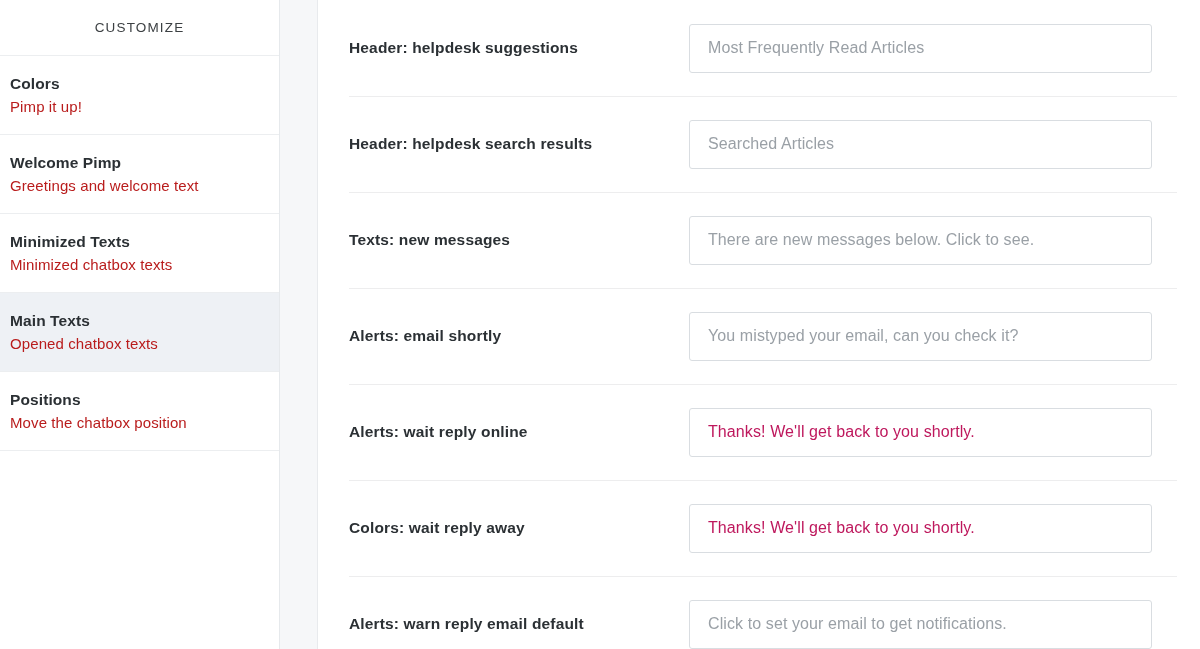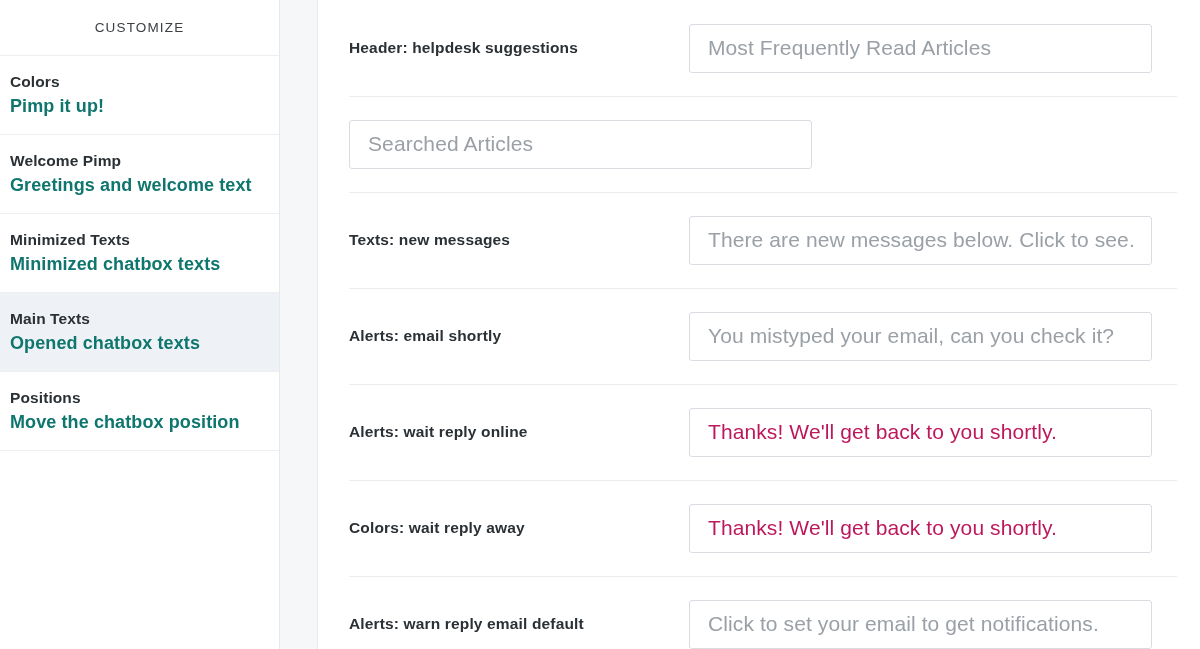--- a/index.html
+++ b/index.html
@@ -69,23 +69,23 @@
 
   .sidebar-item-title {
     font-size: 15.5px;
     font-weight: 700;
     color: #2b3034;
     line-height: 1.15;
     letter-spacing: .1px;
   }
 
   .sidebar-item-sub {
-    font-size: 18px;
-    font-weight: 700;
-    color: #0f766e;
+    font-size: 15px;
+    font-weight: 400;
+    color: #b91c1c;
     line-height: 1.15;
     letter-spacing: .1px;
   }
 
   
   .gutter {
     width: 38px;
     flex: 0 0 38px;
     height: 649px;
     background: #f6f7f9;
@@ -139,21 +139,21 @@
     border: 1px solid #d9dde1;
     border-radius: 3px;
     background: #ffffff;
     display: flex;
     align-items: center;
     padding: 0 0 0 18px;
     cursor: text;
   }
 
   .form-field-text {
-    font-size: 21px;
+    font-size: 16px;
     letter-spacing: .1px;
     color: #9aa0a6;
     white-space: nowrap;
     overflow: hidden;
     text-overflow: ellipsis;
   }
 
   .form-field-text.is-filled {
     color: #be185d;
   }
@@ -205,20 +205,21 @@
     <div class="form-rows">
 
       <div class="form-row">
         <div class="form-label">Header: helpdesk suggestions</div>
         <div class="form-field">
           <span class="form-field-text">Most Frequently Read Articles</span>
         </div>
       </div>
 
       <div class="form-row">
+        <div class="form-label">Header: helpdesk search results</div>
         <div class="form-field">
           <span class="form-field-text">Searched Articles</span>
         </div>
       </div>
 
       <div class="form-row">
         <div class="form-label">Texts: new messages</div>
         <div class="form-field">
           <span class="form-field-text">There are new messages below. Click to see.</span>
         </div>

